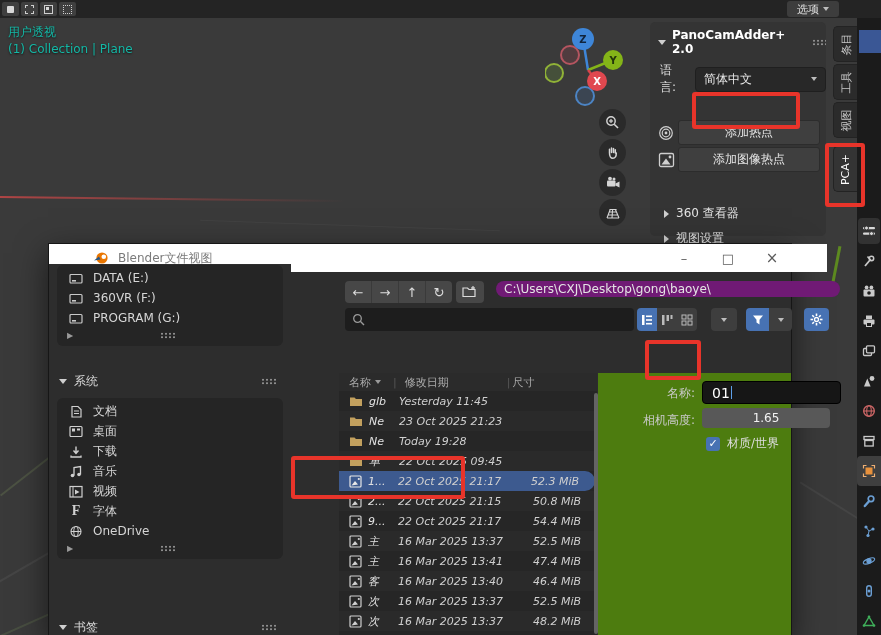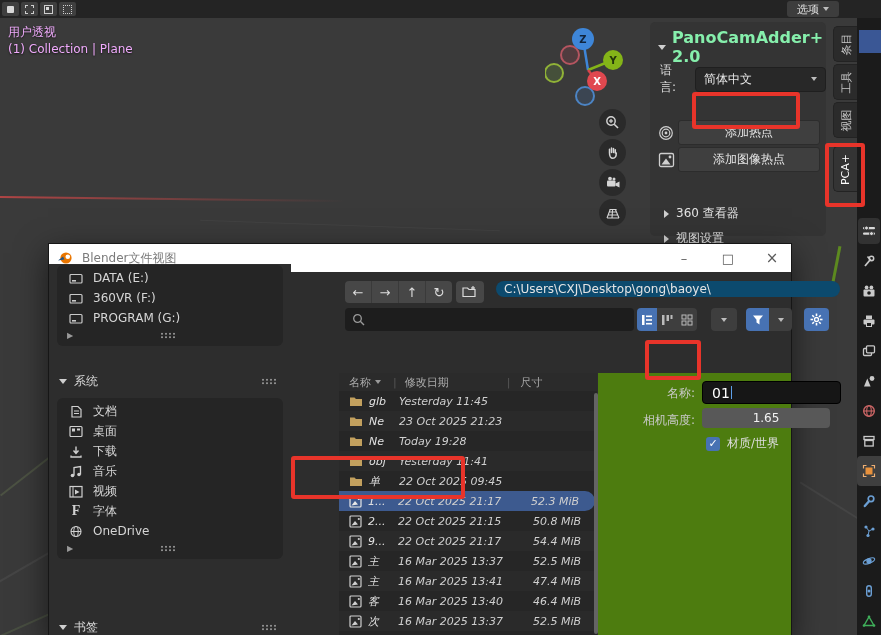--- a/index.html
+++ b/index.html
@@ -11,32 +11,32 @@
     display:flex;align-items:center;justify-content:center;}
   .sq{width:7px;height:7px;}
   .sq.solid{background:#d8d8d8;border-radius:1px;}
   .sq.dash{border:1px dashed #cfcfcf;}
   .sq.mix{border:1px solid #cfcfcf;position:relative;}
   .sq.mix i{position:absolute;left:1px;top:1px;width:3px;height:3px;background:#d8d8d8;}
   .optionsbtn{position:absolute;left:787px;top:1px;width:52px;height:16px;background:#3d3d3d;border-radius:3px;
     display:flex;align-items:center;justify-content:center;gap:4px;color:#e3e3e3;font-size:11px;z-index:5;}
   .chev{width:0;height:0;border-left:3.5px solid transparent;border-right:3.5px solid transparent;border-top:4px solid #bdbdbd;}
   
-  .vp-label{position:absolute;color:#f0abfc;text-shadow:0 1px 2px rgba(0,0,0,.7);z-index:2;}
+  .vp-label{position:absolute;color:#14b8a6;text-shadow:0 1px 2px rgba(0,0,0,.7);z-index:2;}
   
   .axis-x{position:absolute;left:0;top:198px;width:345px;height:2px;z-index:1;
     background:linear-gradient(90deg,rgba(196,70,70,.85),rgba(196,70,70,0));transform:rotate(.7deg);}
   .gline{position:absolute;z-index:1;}
   
   .gizmo{position:absolute;left:545px;top:25px;z-index:2;}
   .navbtn{position:absolute;left:599px;width:27px;height:27px;border-radius:50%;background:rgba(40,40,40,.88);
     display:flex;align-items:center;justify-content:center;z-index:2;}
   
   .npanel{position:absolute;left:650px;top:22px;width:176px;height:214px;background:#343434;border-radius:5px;z-index:2;}
-  .npanel-hdr{position:absolute;left:8px;top:6px;display:flex;align-items:center;gap:6px;color:#86efac;font-weight:bold;font-size:16px;}
+  .npanel-hdr{position:absolute;left:8px;top:6px;display:flex;align-items:center;gap:6px;color:#ffffff;font-weight:bold;font-size:12px;}
   .tri-d{width:0;height:0;border-left:4px solid transparent;border-right:4px solid transparent;border-top:5px solid #cfcfcf;}
   .tri-r{width:0;height:0;border-top:4px solid transparent;border-bottom:4px solid transparent;border-left:5px solid #cfcfcf;}
   .grip{width:16px;height:7px;background-image:radial-gradient(circle,#8d8d8d .9px,transparent 1.1px);background-size:4px 3.5px;}
   .lang-row{position:absolute;left:10px;top:40px;display:flex;align-items:center;gap:8px;}
   .dropdown{width:118px;height:23px;background:#282828;border:1px solid #1f1f1f;border-radius:4px;
     display:flex;align-items:center;justify-content:space-between;padding:0 8px;color:#e8e8e8;}
   .op-row{position:absolute;left:4px;display:flex;align-items:center;}
   .op-icon{width:24px;height:22px;display:flex;align-items:center;justify-content:center;}
   .op-btn{width:140px;height:23px;background:#3f3f3f;border:1px solid #2c2c2c;border-radius:3px;
     display:flex;align-items:center;justify-content:center;color:#e6e6e6;font-size:12px;}
@@ -50,40 +50,40 @@
   
   .props{position:absolute;left:857px;top:0;width:24px;height:635px;background:#1b1b1b;z-index:3;}
   .outliner-sel{position:absolute;left:859px;top:30px;width:22px;height:23px;background:#3a5795;z-index:3;}
   .ptabs{position:absolute;left:857px;top:216px;width:24px;z-index:4;display:flex;flex-direction:column;}
   .ptab{height:30px;display:flex;align-items:center;justify-content:center;}
   .ptab.boxed{background:#323232;border-radius:4px;margin:2px 1px;height:26px;}
   .ptab.active{background:#3f3f3f;border-radius:4px 0 0 4px;}
   
   .dialog{position:absolute;left:48px;top:243px;width:742px;height:392px;z-index:3;background:#2d2d2d;
     box-shadow:0 10px 30px rgba(0,0,0,.55);border:1px solid #161616;}
-  .titlebar{position:absolute;left:0;top:0;width:100%;height:28px;background:#fff;display:flex;align-items:center;}
+  .titlebar{position:absolute;left:0;top:0;width:100%;height:28px;background:#fff;display:flex;align-items:center;padding-left:36px;}
   .title-txt{color:#7b7b7b;font-size:12px;margin-left:8px;}
   .winctl{position:absolute;top:0;width:34px;height:28px;display:flex;align-items:center;justify-content:center;color:#5c5c5c;font-size:13px;}
   
   .dsidebar{position:absolute;left:0;top:20px;width:242px;height:364px;background:#2d2d2d;}
   .sbox{position:absolute;left:8px;width:226px;background:#252525;border-radius:6px;padding:3px 0;}
   .srow{height:20px;display:flex;align-items:center;padding-left:12px;gap:10px;color:#d6d6d6;font-size:12px;}
   .sfoot{height:15px;display:flex;align-items:center;padding:0 10px;justify-content:space-between;}
   .shdr{position:absolute;left:10px;display:flex;align-items:center;gap:7px;color:#d9d9d9;width:218px;}
   .shdr .grip{margin-left:auto;}
   
   .dmain{position:absolute;left:242px;top:28px;width:500px;height:364px;background:#2d2d2d;}
   .navgrp{position:absolute;left:54px;top:9px;display:flex;}
   .tbtn{width:26px;height:22px;background:#474747;display:flex;align-items:center;justify-content:center;
     color:#dcdcdc;font-size:13px;border-right:1px solid #3a3a3a;}
   .tbtn:first-child{border-radius:4px 0 0 4px;}
   .tbtn:last-child{border-radius:0 4px 4px 0;border-right:none;}
   .newfbtn{position:absolute;left:165px;top:9px;width:28px;height:22px;background:#474747;border-radius:4px;
     display:flex;align-items:center;justify-content:center;}
-  .pathfield{position:absolute;left:205px;top:9px;width:336px;height:16px;background:#0c4a6e;border-radius:8px;
+  .pathfield{position:absolute;left:205px;top:9px;width:336px;height:16px;background:#701a75;border-radius:8px;
     display:flex;align-items:center;padding-left:8px;color:#e4e4e4;font-size:12px;}
   .searchfield{position:absolute;left:54px;top:36px;width:282px;height:23px;background:#1d1d1d;border-radius:4px;
     display:flex;align-items:center;padding-left:7px;gap:6px;}
   .segbtn{position:absolute;top:36px;width:20px;height:23px;background:#3e3e3e;display:flex;align-items:center;justify-content:center;}
   .blue{background:#4772b3 !important;}
   .hdrrow{position:absolute;left:48px;top:101px;width:258px;height:18px;background:#2b2b2b;display:flex;align-items:center;
     color:#ababab;font-size:11px;border-bottom:1px solid #1f1f1f;}
   .flist{position:absolute;left:48px;top:119px;width:258px;height:245px;background:#262626;overflow:hidden;font-style:italic;}
   .frow{height:20px;display:flex;align-items:center;padding-left:10px;}
   .frow:nth-child(even){background:#2a2a2a;}
@@ -538,21 +538,21 @@
             </g>
           </svg>
       </div>
 
       <div class="hdrrow">
         <span style="margin-left:10px;">名称</span>
         <span class="chev" style="margin-left:4px;border-top-color:#9a9a9a;"></span>
         <span style="margin-left:12px;color:#555;">|</span>
         <span style="margin-left:8px;">修改日期</span>
         <span style="margin-left:58px;color:#555;">|</span>
-        <span style="margin-left:10px;">尺寸</span>
+        <span style="margin-left:2px;">尺寸</span>
       </div>
 
       <div class="flist">
         <div class="frow">
           <svg width="14" height="12">
               <path d="M1 2.5 h4.5 L7 4 h6 v7 H1 Z" fill="#c2a05e"></path>
             </svg>
           <span class="fname">glb</span>
             <span class="fdate">Yesterday 11:45</span>
             <span class="fsize"></span>
@@ -564,28 +564,20 @@
           <span class="fname">Ne</span>
             <span class="fdate">23 Oct 2025 21:23</span>
             <span class="fsize"></span>
         </div>
         <div class="frow">
           <svg width="14" height="12">
               <path d="M1 2.5 h4.5 L7 4 h6 v7 H1 Z" fill="#c2a05e"></path>
             </svg>
           <span class="fname">Ne</span>
             <span class="fdate">Today 19:28</span>
-            <span class="fsize"></span>
-        </div>
-        <div class="frow">
-          <svg width="14" height="12">
-              <path d="M1 2.5 h4.5 L7 4 h6 v7 H1 Z" fill="#c2a05e"></path>
-            </svg>
-          <span class="fname">obj</span>
-            <span class="fdate">Yesterday 11:41</span>
             <span class="fsize"></span>
         </div>
         <div class="frow">
           <svg width="14" height="12">
               <path d="M1 2.5 h4.5 L7 4 h6 v7 H1 Z" fill="#c2a05e"></path>
             </svg>
           <span class="fname">单</span>
             <span class="fdate">22 Oct 2025 09:45</span>
             <span class="fsize"></span>
         </div>

